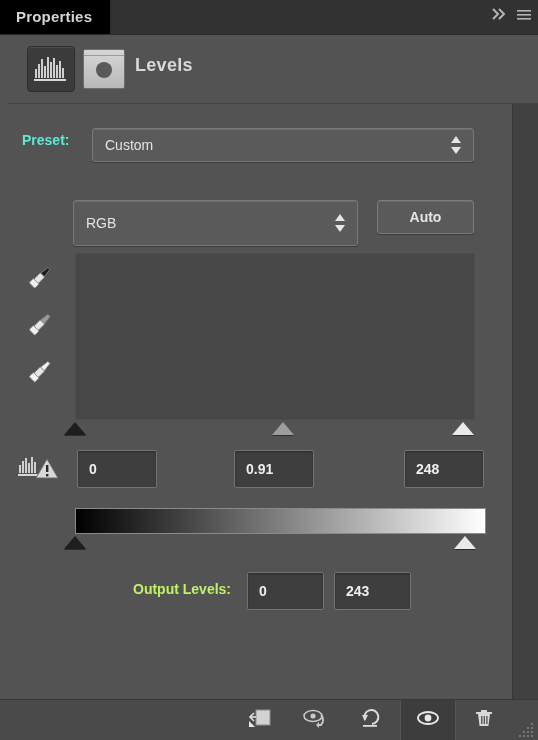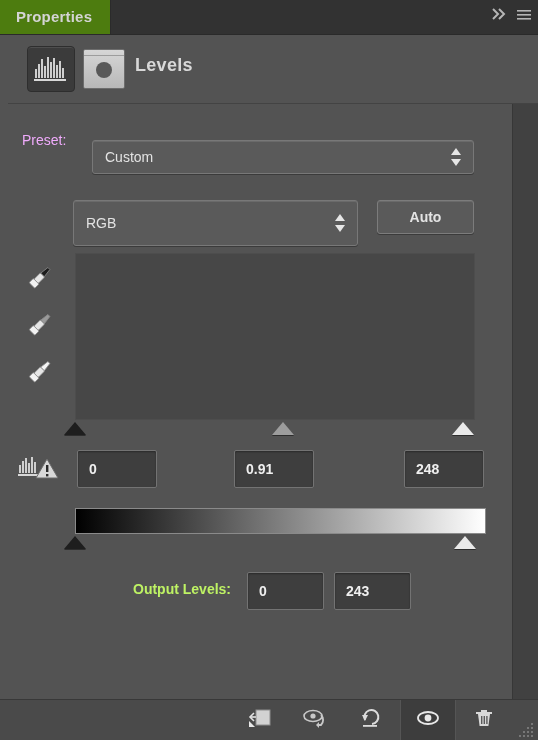--- a/index.html
+++ b/index.html
@@ -28,21 +28,21 @@
     left: 0; top: 0;
     width: 538px; height: 34px;
     background: #323232;
     border-bottom: 1px solid #2a2a2a;
   }
   .tab-active {
     position: absolute;
     left: 0; top: 0;
     height: 34px;
     padding: 0 18px 0 16px;
-    background: #4d7c0f;
+    background: #000000;
     color: #d4d4d4;
     font-size: 15px;
     font-weight: bold;
     line-height: 34px;
     letter-spacing: 0.2px;
     border-right: 1px solid #2b2b2b;
     box-sizing: border-box;
   }
   .panel-ctrls {
     position: absolute;
@@ -131,22 +131,22 @@
   
   .preset-row {
     position: absolute;
     left: 0; top: 20px;
     width: 512px; height: 34px;
   }
   .preset-label {
     position: absolute;
     left: 22px; top: 8px;
     font-size: 14px;
-    font-weight: normal;
-    color: #f0abfc;
+    font-weight: bold;
+    color: #5eead4;
   }
   .combo {
     position: absolute;
     background: #5a5a5a;
     border: 1px solid #787878;
     border-radius: 3px;
     box-shadow: inset 0 1px 0 rgba(255,255,255,0.10), 0 1px 0 rgba(0,0,0,0.28);
     box-sizing: border-box;
   }
   .combo .val {
@@ -165,21 +165,21 @@
   .stepper i {
     position: absolute;
     left: 0;
     width: 0; height: 0;
     border-left: 5.5px solid transparent;
     border-right: 5.5px solid transparent;
   }
   .stepper i.up   { top: 0;  border-bottom: 7px solid #e6e6e6; }
   .stepper i.down { bottom: 0; border-top: 7px solid #e6e6e6; }
 
-  #preset-combo { left: 92px; top: 16px; width: 382px; height: 34px; }
+  #preset-combo { left: 92px; top: 4px; width: 382px; height: 34px; }
 
   
   #channel-combo { left: 73px; top: 96px; width: 285px; height: 46px; }
   .auto-btn {
     position: absolute;
     left: 377px; top: 96px;
     width: 97px; height: 34px;
     background: #5a5a5a;
     border: 1px solid #7c7c7c;
     border-radius: 3px;

